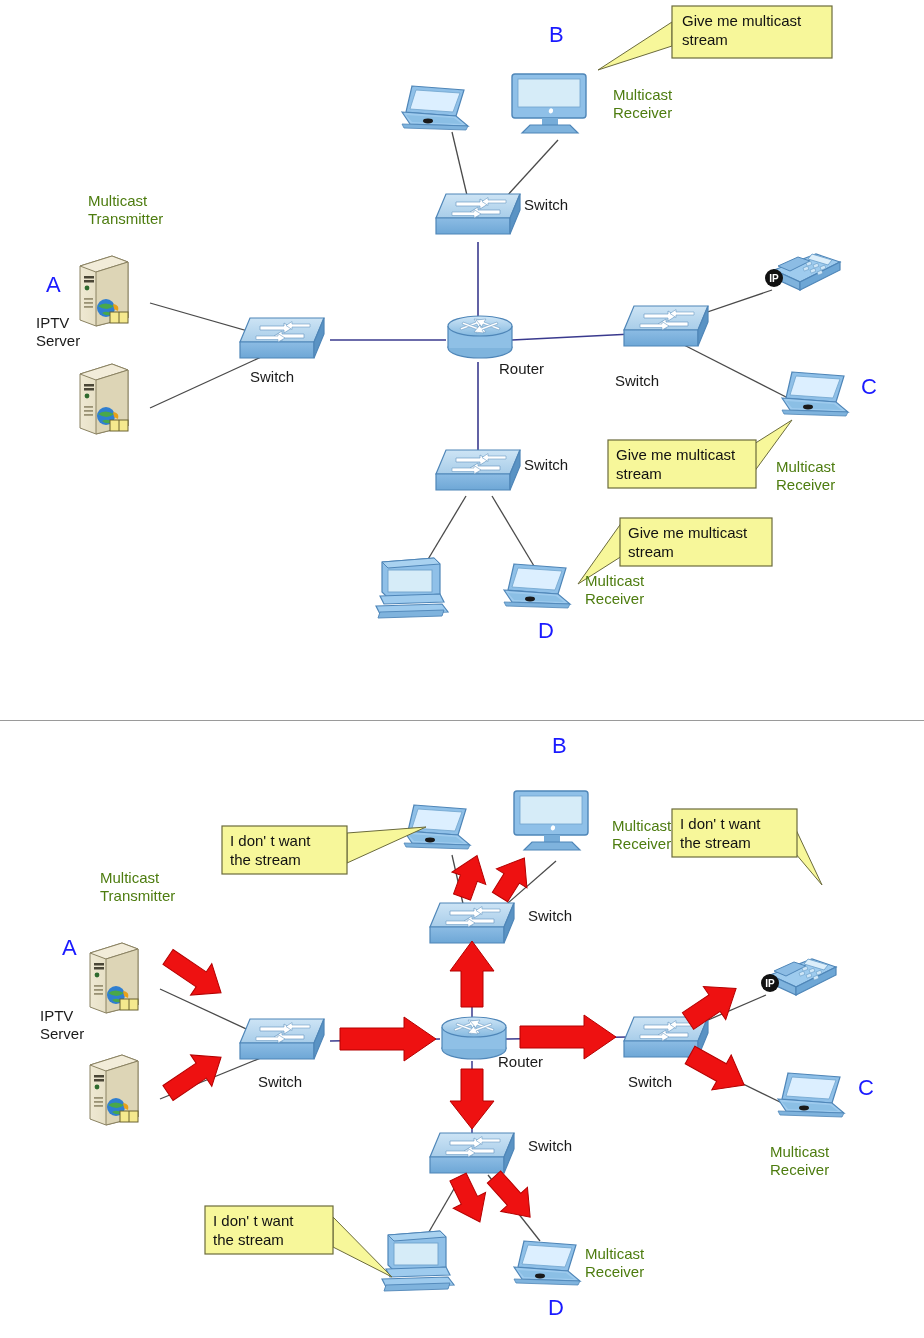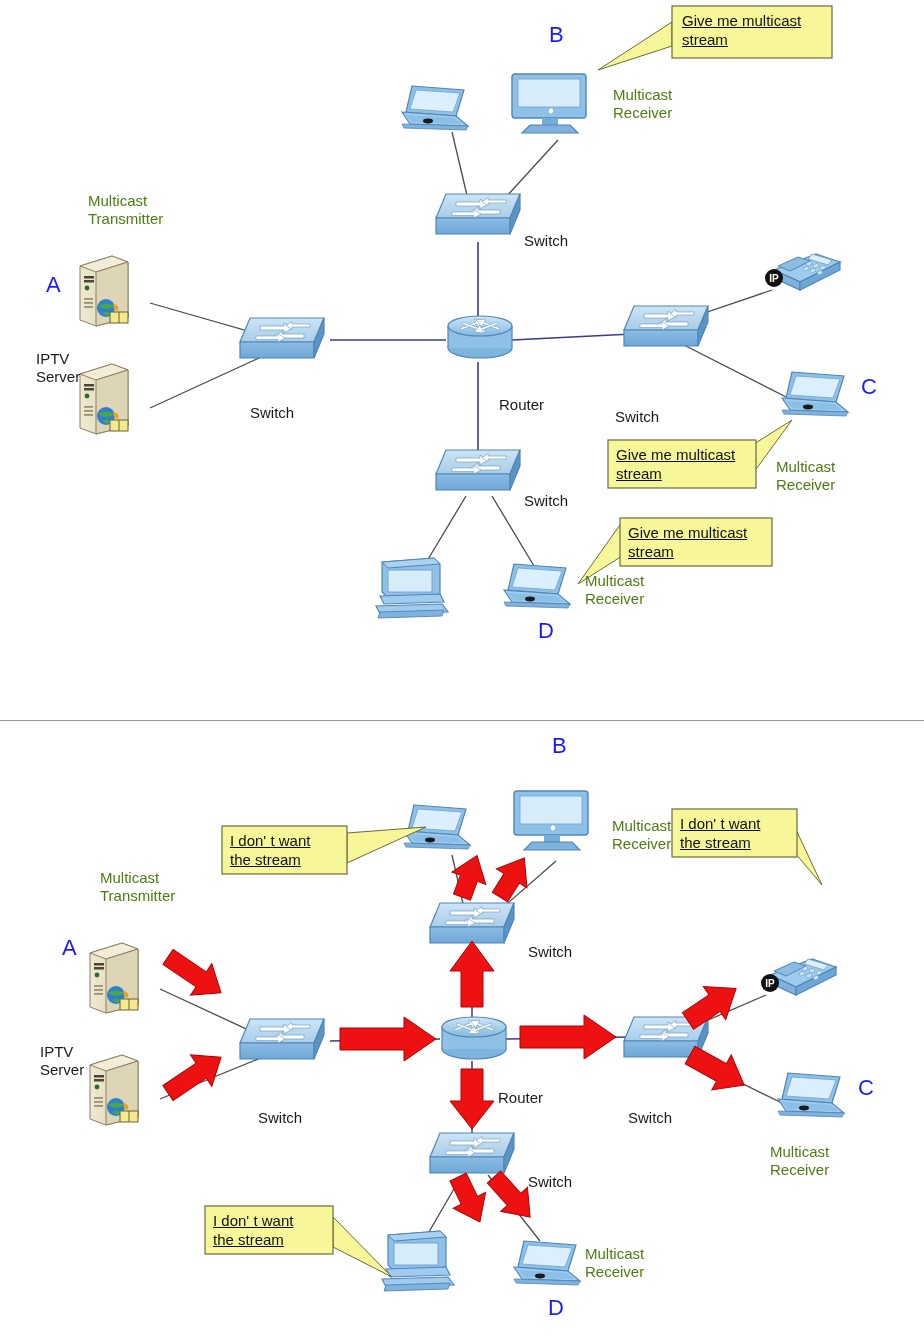--- a/index.html
+++ b/index.html
@@ -7,23 +7,23 @@
        font-family:"Liberation Sans","DejaVu Sans",sans-serif;}
   .panel{position:absolute;left:0;width:924px;}
   #panel-top{top:0;height:720px;}
   #panel-bottom{top:721px;height:617px;}
   .divider{position:absolute;left:0;top:720px;width:924px;height:1px;background:#9a9a9a;}
 
   svg.layer{position:absolute;left:0;top:0;overflow:visible;}
 
   .lbl{position:absolute;white-space:pre;line-height:1.18;}
   .lbl-green{color:#4d7c0f;font-size:15px;}
-  .lbl-black{color:#1a1a1a;font-size:15px;margin-top:36px;}
+  .lbl-black{color:#1a1a1a;font-size:15px;}
   .lbl-blue{color:#1a1aff;font-size:22px;}
-  .callout-text{position:absolute;color:#111;font-size:15px;line-height:1.25;white-space:pre-line;text-decoration:underline;}
+  .callout-text{position:absolute;color:#111;font-size:15px;line-height:1.25;white-space:pre-line;}
 </style>
 </head>
 <body>
 
 <div class="panel" id="panel-top">
   <svg class="layer" width="924" height="720" viewBox="0 0 924 720">
     <defs>
       <linearGradient id="swTopG" x1="0" y1="0" x2="0" y2="1">
         <stop offset="0" stop-color="#cde4f5"></stop>
           <stop offset="1" stop-color="#a8cde9"></stop>

